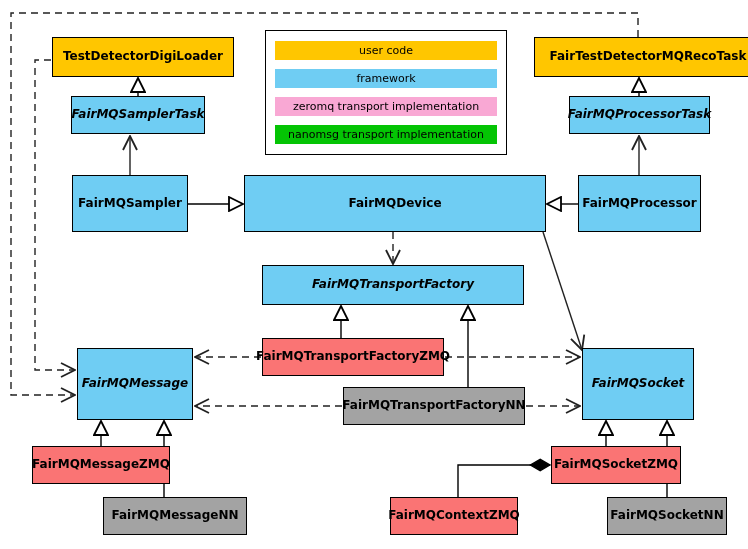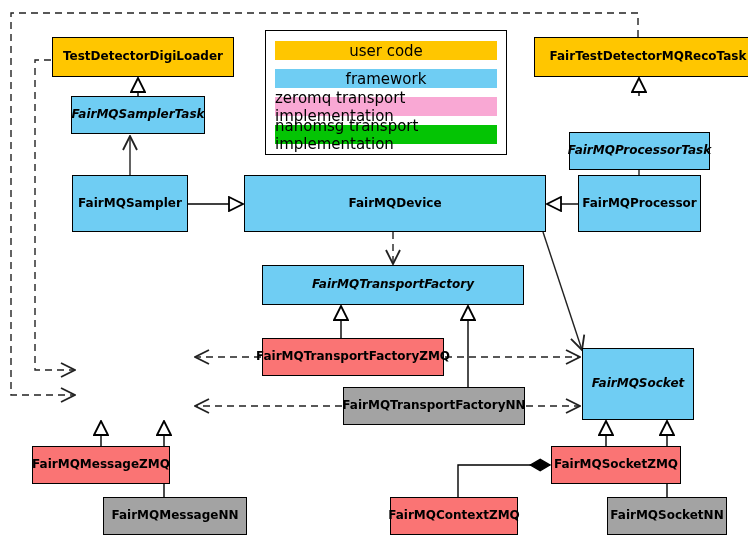--- a/index.html
+++ b/index.html
@@ -13,21 +13,21 @@
   .node.abstract{font-style:italic;}
   .node.user{background:#FFC600;}
   .node.fw{background:#6FCDF3;}
   .node.zmq{background:#FA7474;}
   .node.nn{background:#a3a3a3;}
   #legend{position:absolute;left:265px;top:30px;width:242px;height:125px;
           background:#fff;border:1.6px solid #000;z-index:4;
           display:flex;flex-direction:column;justify-content:center;
           padding:0 9px;box-sizing:border-box;gap:9px;}
   .lg{height:19px;display:flex;align-items:center;justify-content:center;
-      font-size:15px;color:#000;font-weight:normal;}
+      font-size:11px;color:#000;font-weight:normal;}
   .lg.user{background:#FFC600;}
   .lg.fw{background:#6FCDF3;}
   .lg.zmq{background:#f9a8d4;}
   .lg.nn{background:#04C404;}
 </style>
 </head>
 <body>
 
 <div id="stage">
 
@@ -86,27 +86,28 @@
 
       <line x1="667" y1="497" x2="667" y2="421" marker-end="url(#hollowTri)"></line>
 
       <path d="M550,465 L458,465 L458,497" marker-start="url(#blackDiamond)"></path>
     </g>
   </svg>
 
   <div class="node user" style="left:52px;top:37px;width:182px;height:40px;">TestDetectorDigiLoader</div>
   <div class="node user" style="left:534px;top:37px;width:228px;height:40px;">FairTestDetectorMQRecoTask</div>
   <div class="node fw abstract" style="left:71px;top:96px;width:134px;height:38px;">FairMQSamplerTask</div>
-  <div class="node fw abstract" style="left:569px;top:96px;width:141px;height:38px;margin-top:36px;">FairMQProcessorTask</div>
+  <div class="node fw abstract" style="left:569px;top:96px;width:141px;height:38px;">FairMQProcessorTask</div>
   <div class="node fw" style="left:72px;top:175px;width:116px;height:57px;">FairMQSampler</div>
   <div class="node fw" style="left:244px;top:175px;width:302px;height:57px;">FairMQDevice</div>
   <div class="node fw" style="left:578px;top:175px;width:123px;height:57px;">FairMQProcessor</div>
   <div class="node fw abstract" style="left:262px;top:265px;width:262px;height:40px;">FairMQTransportFactory</div>
   <div class="node zmq" style="left:262px;top:338px;width:182px;height:38px;">FairMQTransportFactoryZMQ</div>
   <div class="node nn" style="left:343px;top:387px;width:182px;height:38px;">FairMQTransportFactoryNN</div>
+  <div class="node fw abstract" style="left:77px;top:348px;width:116px;height:72px;">FairMQMessage</div>
   <div class="node fw abstract" style="left:582px;top:348px;width:112px;height:72px;">FairMQSocket</div>
   <div class="node zmq" style="left:32px;top:446px;width:138px;height:38px;">FairMQMessageZMQ</div>
   <div class="node nn" style="left:103px;top:497px;width:144px;height:38px;">FairMQMessageNN</div>
   <div class="node zmq" style="left:551px;top:446px;width:130px;height:38px;">FairMQSocketZMQ</div>
   <div class="node zmq" style="left:390px;top:497px;width:128px;height:38px;">FairMQContextZMQ</div>
   <div class="node nn" style="left:607px;top:497px;width:120px;height:38px;">FairMQSocketNN</div>
 
   <div id="legend">
     <div class="lg user">user code</div>
     <div class="lg fw">framework</div>

